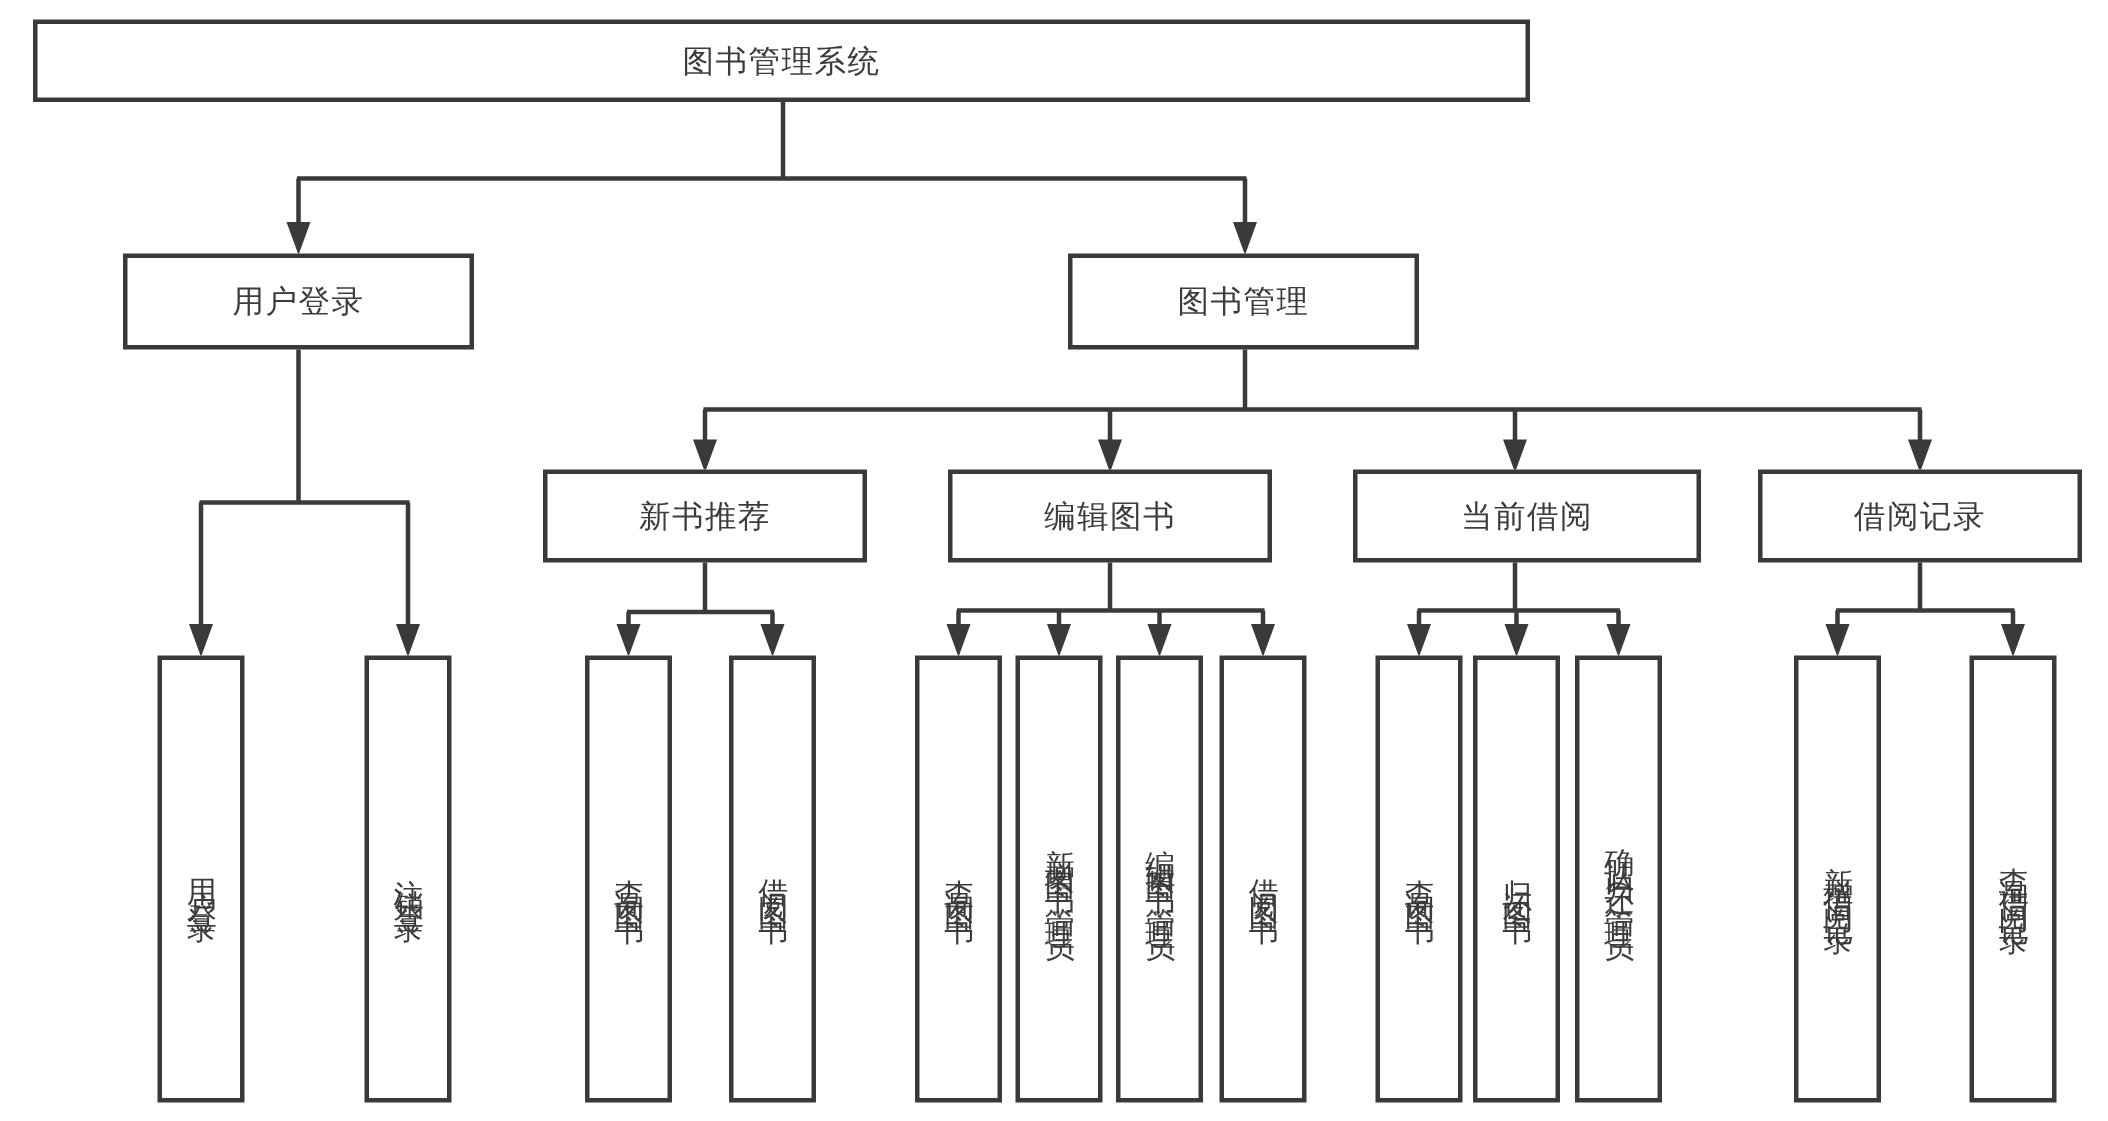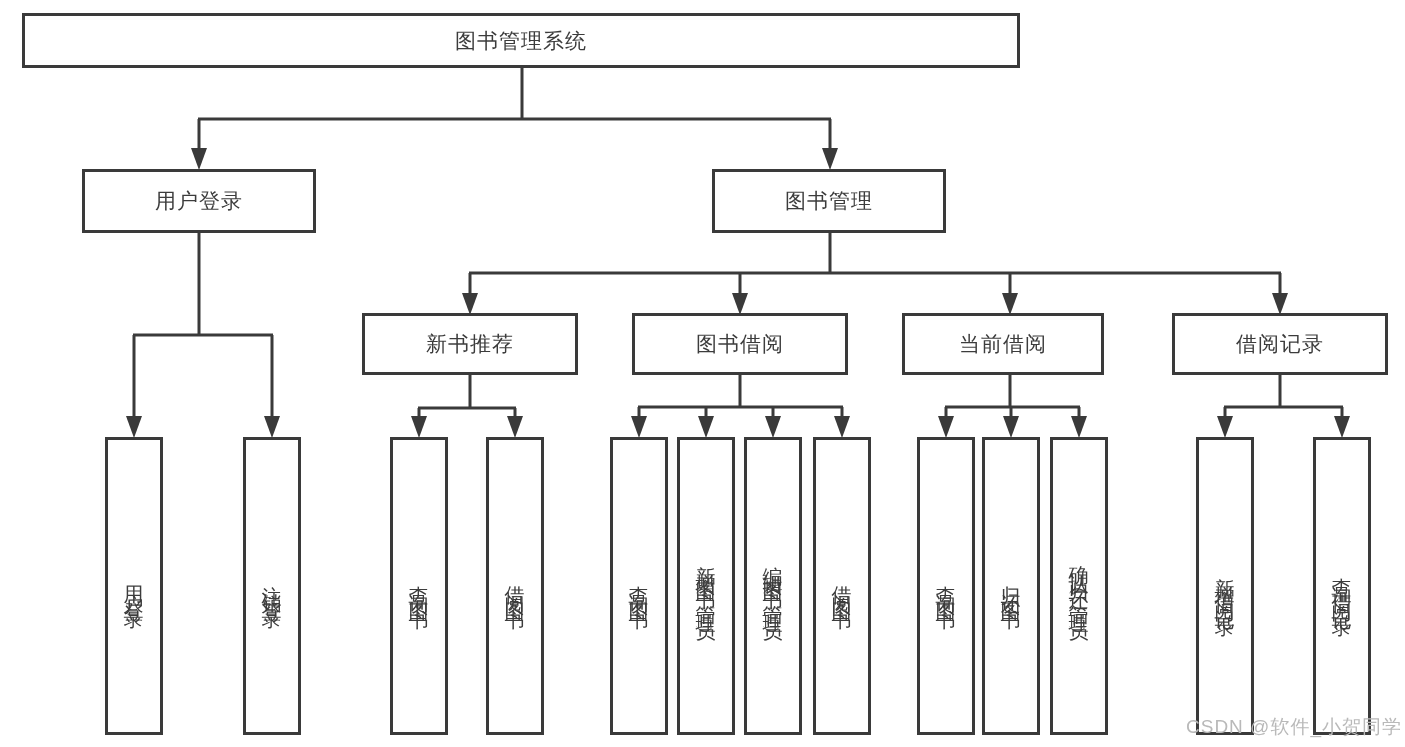--- a/index.html
+++ b/index.html
@@ -123,37 +123,36 @@
       <polygon points="1334,416 1350,416 1342,438"></polygon>
     </g>
   </svg>
 
   <div class="box" style="left:22px; top:13px; width:998px; height:55px;">图书管理系统</div>
 
   <div class="box" style="left:82px; top:169px; width:234px; height:64px;">用户登录</div>
   <div class="box" style="left:362px; top:313px; width:216px; height:62px;">新书推荐</div>
 
   <div class="box" style="left:712px; top:169px; width:234px; height:64px;">图书管理</div>
-  <div class="box" style="left:632px; top:313px; width:216px; height:62px;">图书借阅</div>
-  <div class="box" style="left:902px; top:313px; width:202px; height:62px;">当前借阅</div>
+  <div class="box" style="left:632px; top:313px; width:216px; height:62px;">编辑图书</div>
+  <div class="box" style="left:902px; top:313px; width:232px; height:62px;">当前借阅</div>
   <div class="box" style="left:1172px; top:313px; width:216px; height:62px;">借阅记录</div>
 
   <div class="vbox" style="left:105px;">用户登录</div>
   <div class="vbox" style="left:243px;">注销登录</div>
 
   <div class="vbox" style="left:390px;">查询图书</div>
   <div class="vbox" style="left:486px;">借阅图书</div>
 
   <div class="vbox" style="left:610px;">查询图书</div>
   <div class="vbox" style="left:677px;">新增图书（管理员）</div>
   <div class="vbox" style="left:744px;">编辑图书（管理员）</div>
   <div class="vbox" style="left:813px;">借阅图书</div>
 
   <div class="vbox" style="left:917px;">查询图书</div>
   <div class="vbox" style="left:982px;">归还图书</div>
   <div class="vbox" style="left:1050px;">确认归还（管理员）</div>
 
   <div class="vbox" style="left:1196px;">新增借阅记录</div>
   <div class="vbox" style="left:1313px;">查询借阅记录</div>
 
-  <div class="watermark">CSDN @软件_小贺同学</div>
 
 </div>
 
 </body></html>

